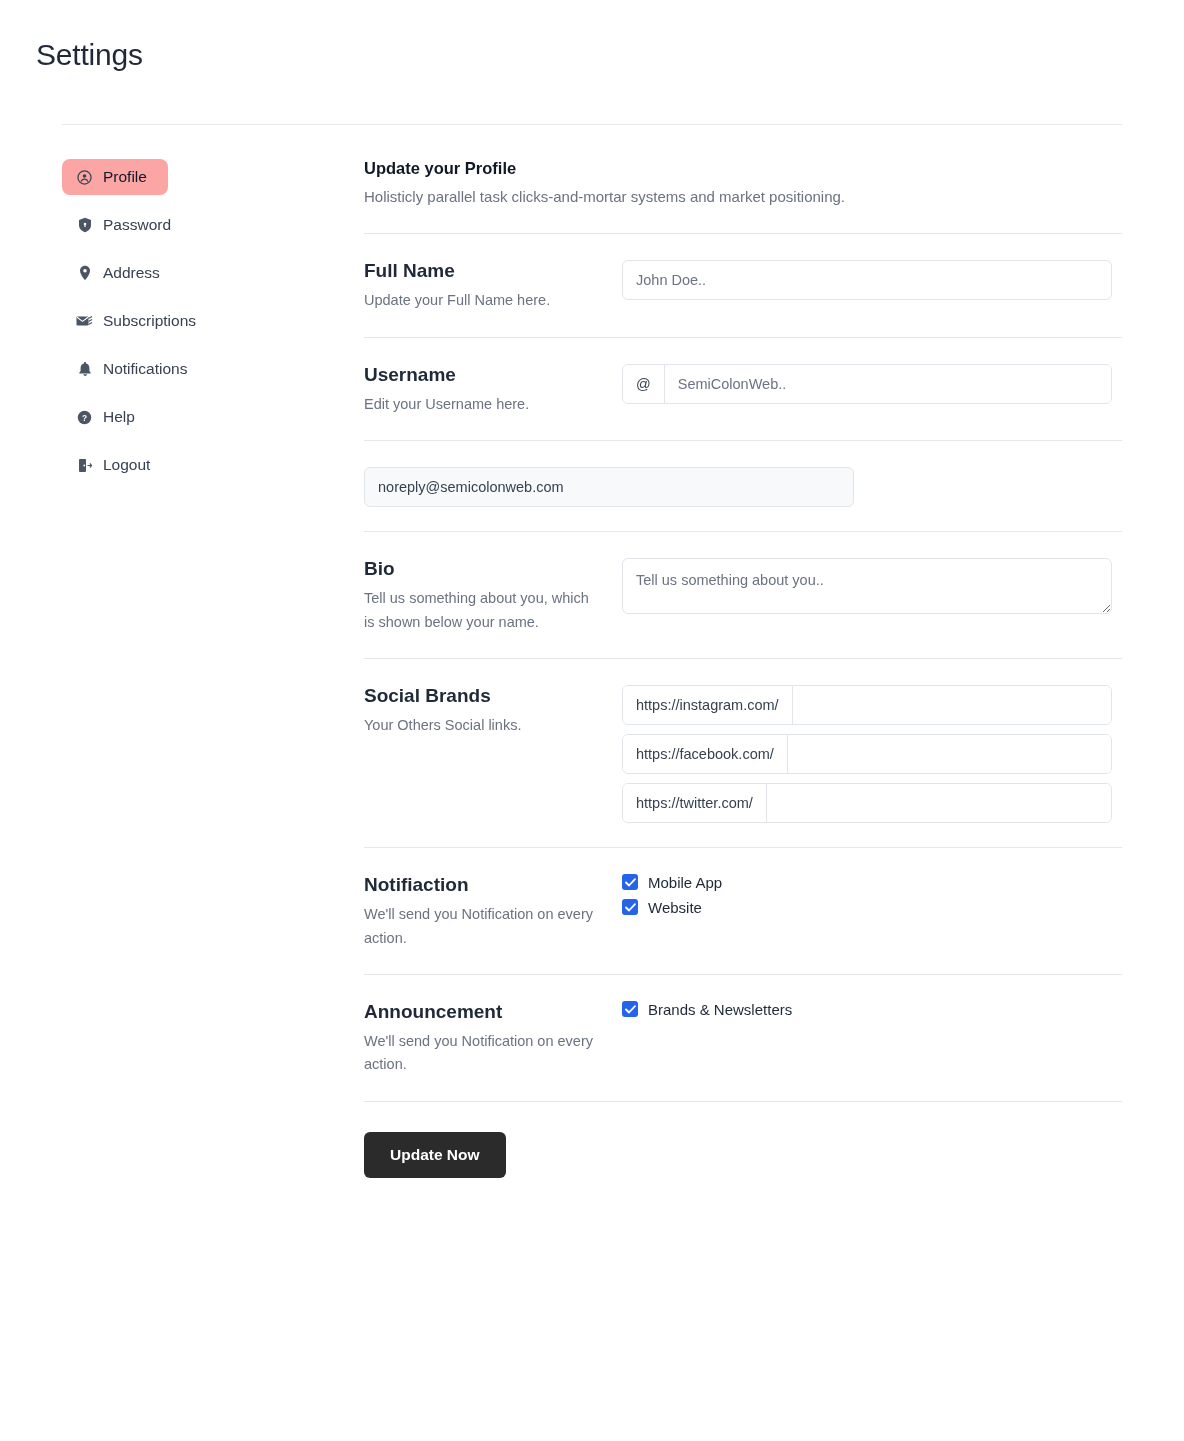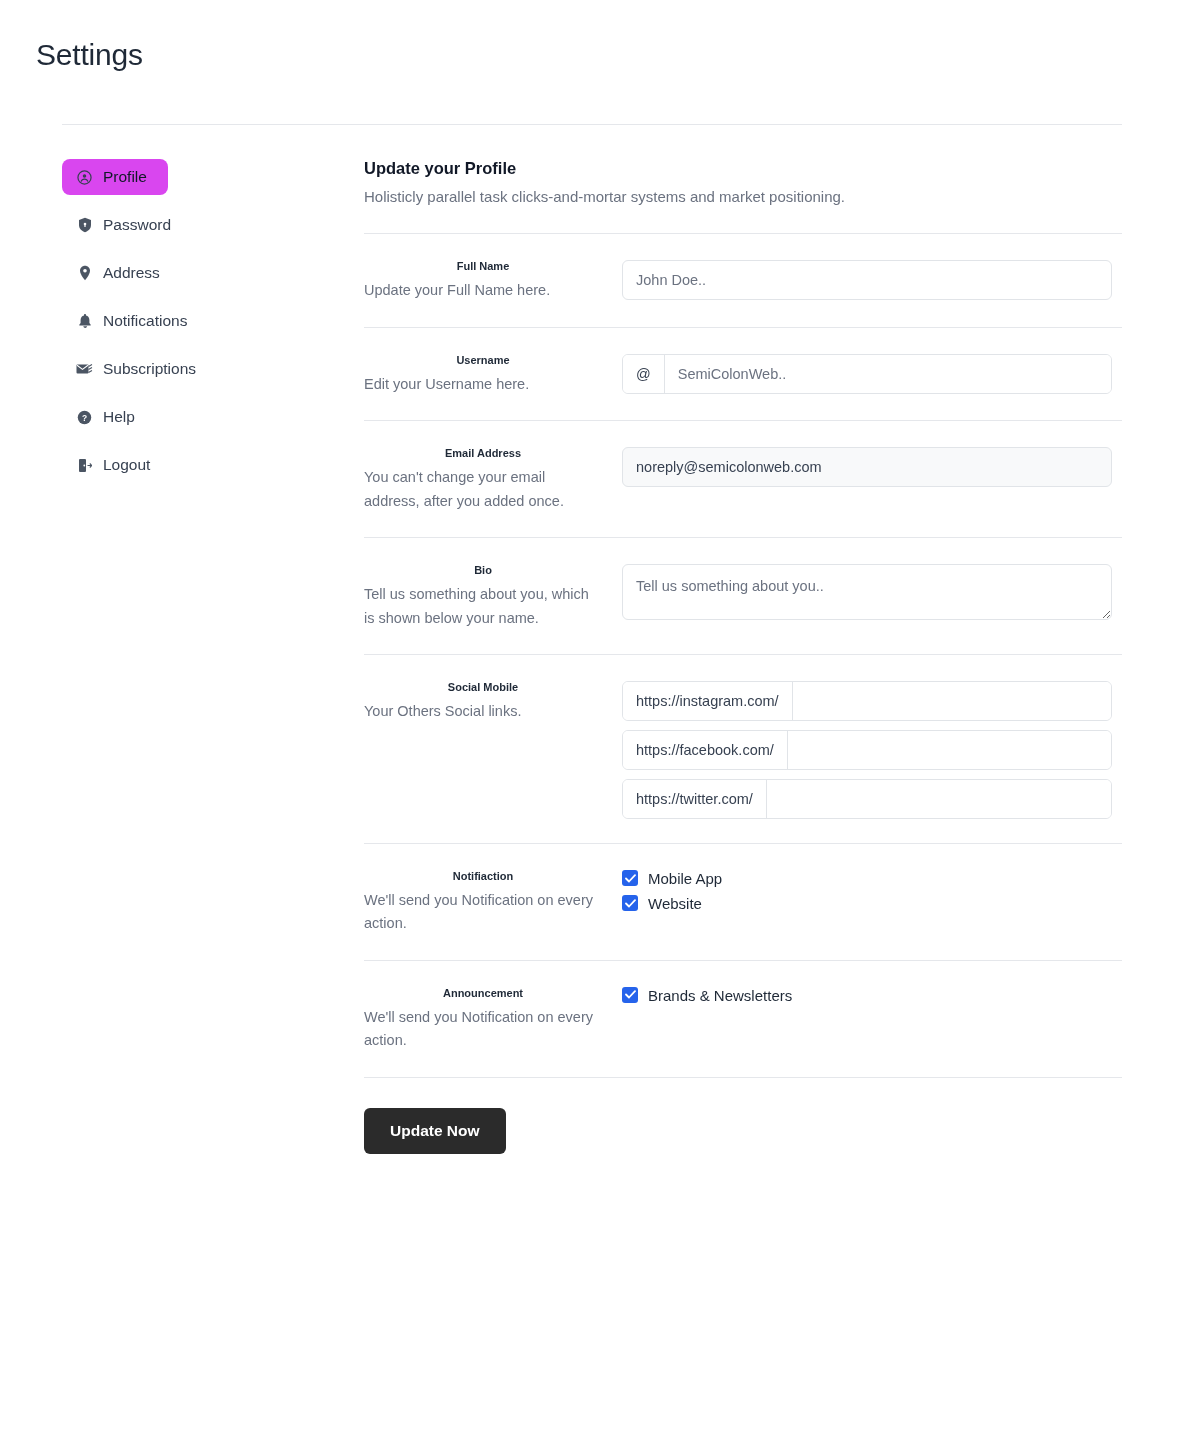--- a/index.html
+++ b/index.html
@@ -45,21 +45,21 @@
     padding: 9px 14px;
     border-radius: 8px;
     color: #374151;
     font-size: 15.5px;
     margin-bottom: 12px;
     cursor: pointer;
     width: 106px;
   }
   .nav-item.wide { width: auto; max-width: 200px; }
   .nav-item.active {
-    background: #d946ef;
+    background: #fca5a5;
     color: #111827;
     font-weight: 400;
   }
   .nav-icon {
     width: 17px;
     height: 17px;
     display: inline-flex;
     align-items: center;
     justify-content: center;
     color: #4b5563;
@@ -93,26 +93,25 @@
     border-bottom: 1px solid #e5e7eb;
     align-items: flex-start;
   }
   .row:last-of-type { border-bottom: 1px solid #e5e7eb; }
   .row-label {
     width: 258px;
     flex: 0 0 258px;
     padding-right: 20px;
   }
   .row-label .lbl {
-    font-size: 11px;
+    font-size: 19px;
     font-weight: bold;
     color: #1f2937;
     display: block;
     margin-bottom: 7px;
-    text-align: center;
   }
   .row-label .desc {
     font-size: 14.5px;
     color: #6b7280;
     line-height: 1.62;
     display: block;
   }
   .row-field {
     flex: 1;
     max-width: 490px;
@@ -238,39 +237,39 @@
           <svg width="12" height="16" viewBox="0 0 12 16" fill="none">
             <path d="M6 .8C3.2.8 1 3 1 5.8 1 9.6 6 15.2 6 15.2s5-5.6 5-9.4C11 3 8.8.8 6 .8z" fill="#4b5563"></path>
             <circle cx="6" cy="5.7" r="1.8" fill="#fff"></circle>
           </svg>
         </span>
         <span>Address</span>
       </div>
 
       <div class="nav-item wide">
         <span class="nav-icon">
-          <svg width="14" height="16" viewBox="0 0 14 16" fill="none">
-            <path d="M7 .9c-.6 0-1 .4-1 1v.6C3.9 3 2.6 4.8 2.6 7v3L1.3 11.7c-.2.3 0 .8.4.8h10.6c.4 0 .6-.5.4-.8L11.4 10V7c0-2.2-1.3-4-3.4-4.5v-.6c0-.6-.4-1-1-1z" fill="#4b5563"></path>
-            <path d="M5.3 13.2c.2 1 1 1.7 1.9 1.7s1.7-.7 1.9-1.7H5.3z" fill="#4b5563"></path>
-          </svg>
-        </span>
-        <span>Notifications</span>
-      </div>
-
-      <div class="nav-item wide">
-        <span class="nav-icon">
           <svg width="17" height="13" viewBox="0 0 17 13" fill="none">
             <rect x="0.5" y="1.5" width="12" height="9" rx="1" fill="#4b5563"></rect>
             <path d="M1 2.2 6.5 6.4 12 2.2" stroke="#fff" stroke-width="1.1" fill="none"></path>
             <path d="M12.5 3.5 16 1.5M12.5 6.5 16 4.5M12.5 9.5 16 7.5" stroke="#4b5563" stroke-width="1.1"></path>
           </svg>
         </span>
         <span>Subscriptions</span>
       </div>
 
+      <div class="nav-item wide">
+        <span class="nav-icon">
+          <svg width="14" height="16" viewBox="0 0 14 16" fill="none">
+            <path d="M7 .9c-.6 0-1 .4-1 1v.6C3.9 3 2.6 4.8 2.6 7v3L1.3 11.7c-.2.3 0 .8.4.8h10.6c.4 0 .6-.5.4-.8L11.4 10V7c0-2.2-1.3-4-3.4-4.5v-.6c0-.6-.4-1-1-1z" fill="#4b5563"></path>
+            <path d="M5.3 13.2c.2 1 1 1.7 1.9 1.7s1.7-.7 1.9-1.7H5.3z" fill="#4b5563"></path>
+          </svg>
+        </span>
+        <span>Notifications</span>
+      </div>
+
       <div class="nav-item">
         <span class="nav-icon">
           <svg width="15" height="15" viewBox="0 0 16 16" fill="none">
             <circle cx="8" cy="8" r="7.2" fill="#4b5563"></circle>
             <text x="8" y="11.6" font-family="Liberation Sans, sans-serif" font-size="9" font-weight="bold" fill="#fff" text-anchor="middle">?</text>
           </svg>
         </span>
         <span>Help</span>
       </div>
 
@@ -311,42 +310,38 @@
         </div>
         <div class="row-field">
           <div class="input-group">
             <span class="addon">@</span>
             <input type="text" placeholder="SemiColonWeb.." style="">
           </div>
         </div>
       </div>
 
       <div class="row">
-        <div class="row-label">
-          <span class="lbl">Email Address</span>
-          <span class="desc">You can't change your email address, after you added once.</span>
-        </div>
         <div class="row-field">
           <input type="text" class="readonly" readonly="" value="noreply@semicolonweb.com" style="">
         </div>
       </div>
 
       <div class="row">
         <div class="row-label">
           <span class="lbl">Bio</span>
           <span class="desc">Tell us something about you, which is shown below your name.</span>
         </div>
         <div class="row-field">
           <textarea placeholder="Tell us something about you.." style=""></textarea>
         </div>
       </div>
 
       <div class="row">
         <div class="row-label">
-          <span class="lbl">Social Mobile</span>
+          <span class="lbl">Social Brands</span>
           <span class="desc">Your Others Social links.</span>
         </div>
         <div class="row-field">
           <div class="input-group social-group">
             <span class="addon">https://instagram.com/</span>
             <input type="text" style="">
           </div>
           <div class="input-group social-group">
             <span class="addon">https://facebook.com/</span>
             <input type="text" style="">

